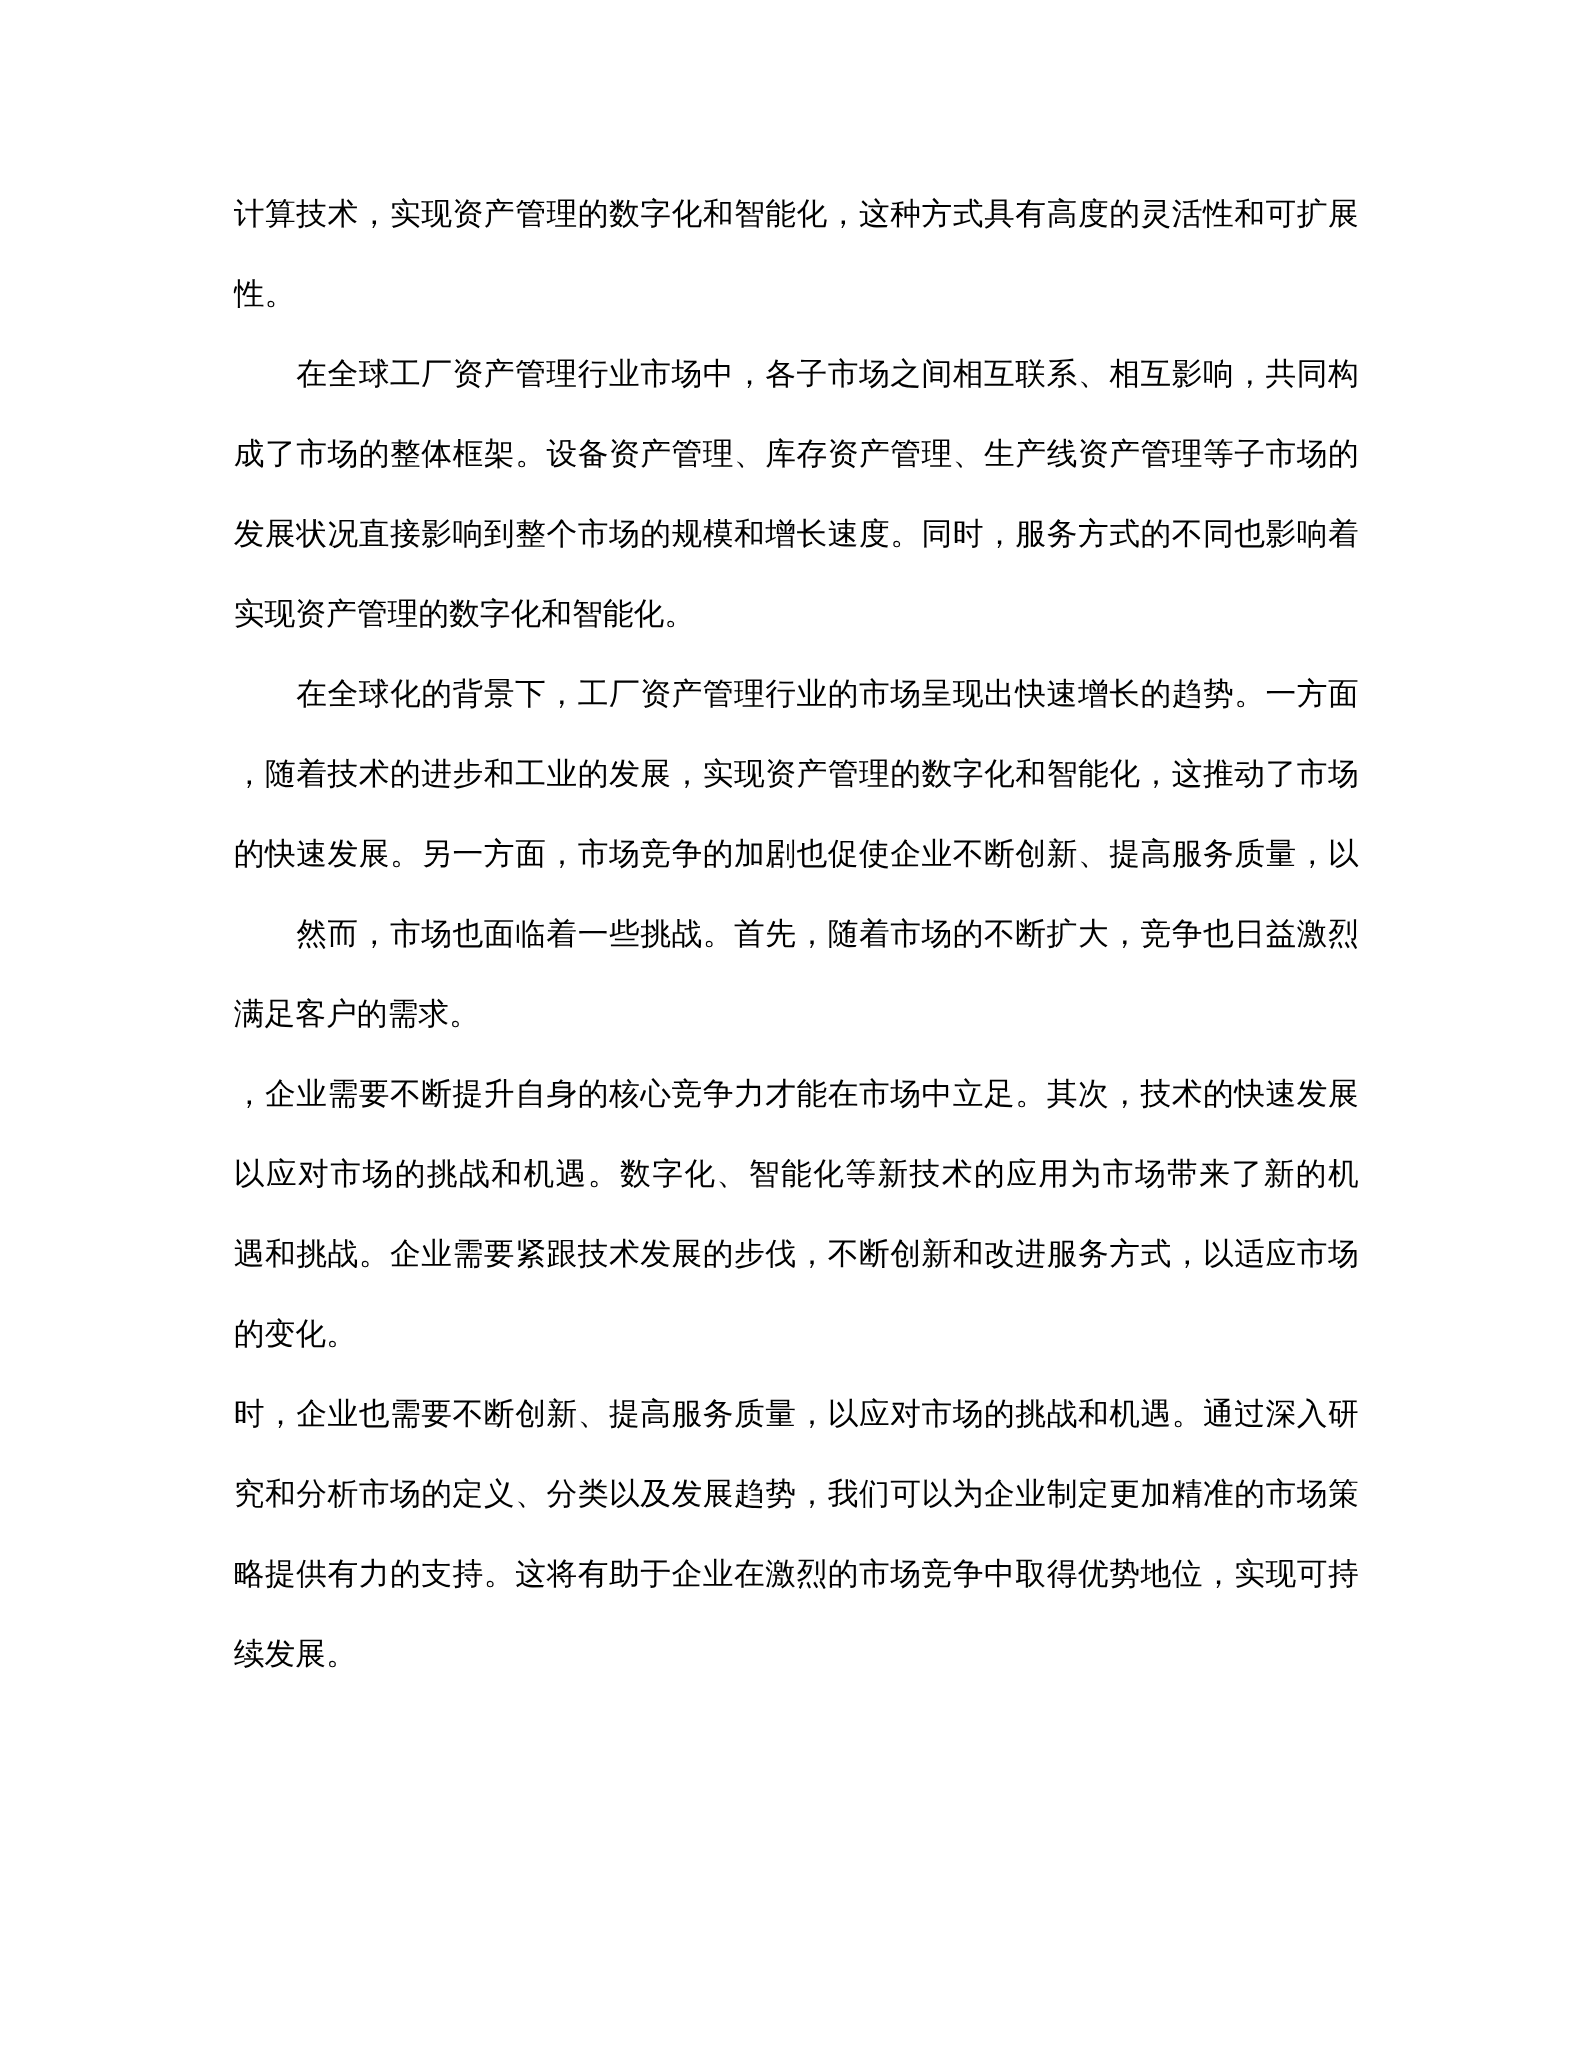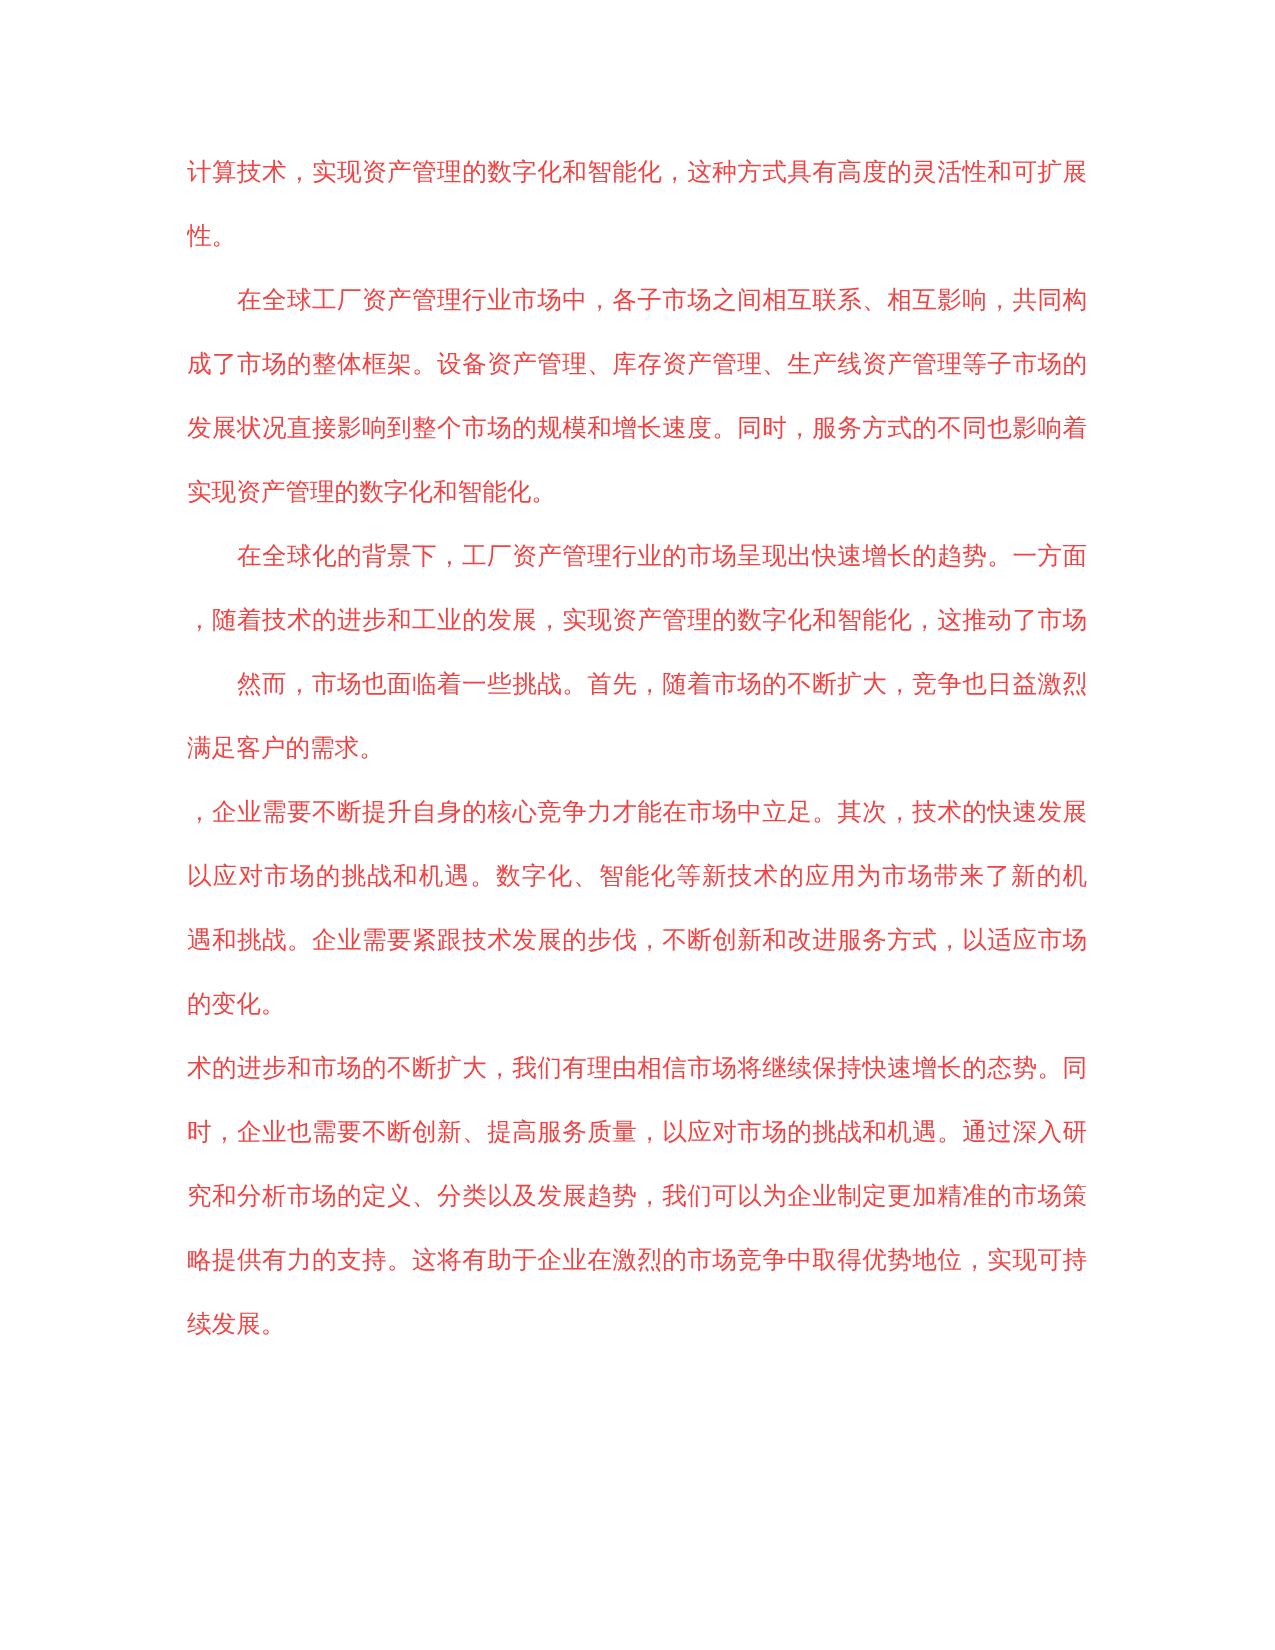--- a/index.html
+++ b/index.html
@@ -39,34 +39,34 @@
     text-align-last: left;
   }
   .line.indent {
     text-indent: 50px;
   }
 </style>
 </head>
 <body>
 
 <div class="page" style="background: rgb(255, 255, 255);">
-  <div class="text-block" id="doc-text" style="color: #ef4444;">
+  <div class="text-block" id="doc-text" style="color: #000000;">
       <div class="line">计算技术，实现资产管理的数字化和智能化，这种方式具有高度的灵活性和可扩展</div>
       <div class="line last">性。</div>
       <div class="line indent">在全球工厂资产管理行业市场中，各子市场之间相互联系、相互影响，共同构</div>
       <div class="line">成了市场的整体框架。设备资产管理、库存资产管理、生产线资产管理等子市场的</div>
       <div class="line">发展状况直接影响到整个市场的规模和增长速度。同时，服务方式的不同也影响着</div>
       <div class="line last">实现资产管理的数字化和智能化。</div>
       <div class="line indent">在全球化的背景下，工厂资产管理行业的市场呈现出快速增长的趋势。一方面</div>
       <div class="line">，随着技术的进步和工业的发展，实现资产管理的数字化和智能化，这推动了市场</div>
+      <div class="line">的快速发展。另一方面，市场竞争的加剧也促使企业不断创新、提高服务质量，以</div>
       <div class="line indent">然而，市场也面临着一些挑战。首先，随着市场的不断扩大，竞争也日益激烈</div>
       <div class="line last">满足客户的需求。</div>
       <div class="line">，企业需要不断提升自身的核心竞争力才能在市场中立足。其次，技术的快速发展</div>
       <div class="line">以应对市场的挑战和机遇。数字化、智能化等新技术的应用为市场带来了新的机</div>
       <div class="line">遇和挑战。企业需要紧跟技术发展的步伐，不断创新和改进服务方式，以适应市场</div>
       <div class="line last">的变化。</div>
-      <div class="line">术的进步和市场的不断扩大，我们有理由相信市场将继续保持快速增长的态势。同</div>
       <div class="line">时，企业也需要不断创新、提高服务质量，以应对市场的挑战和机遇。通过深入研</div>
       <div class="line">究和分析市场的定义、分类以及发展趋势，我们可以为企业制定更加精准的市场策</div>
       <div class="line">略提供有力的支持。这将有助于企业在激烈的市场竞争中取得优势地位，实现可持</div>
       <div class="line last">续发展。</div>
     </div>
 </div>
 
 </body></html>

